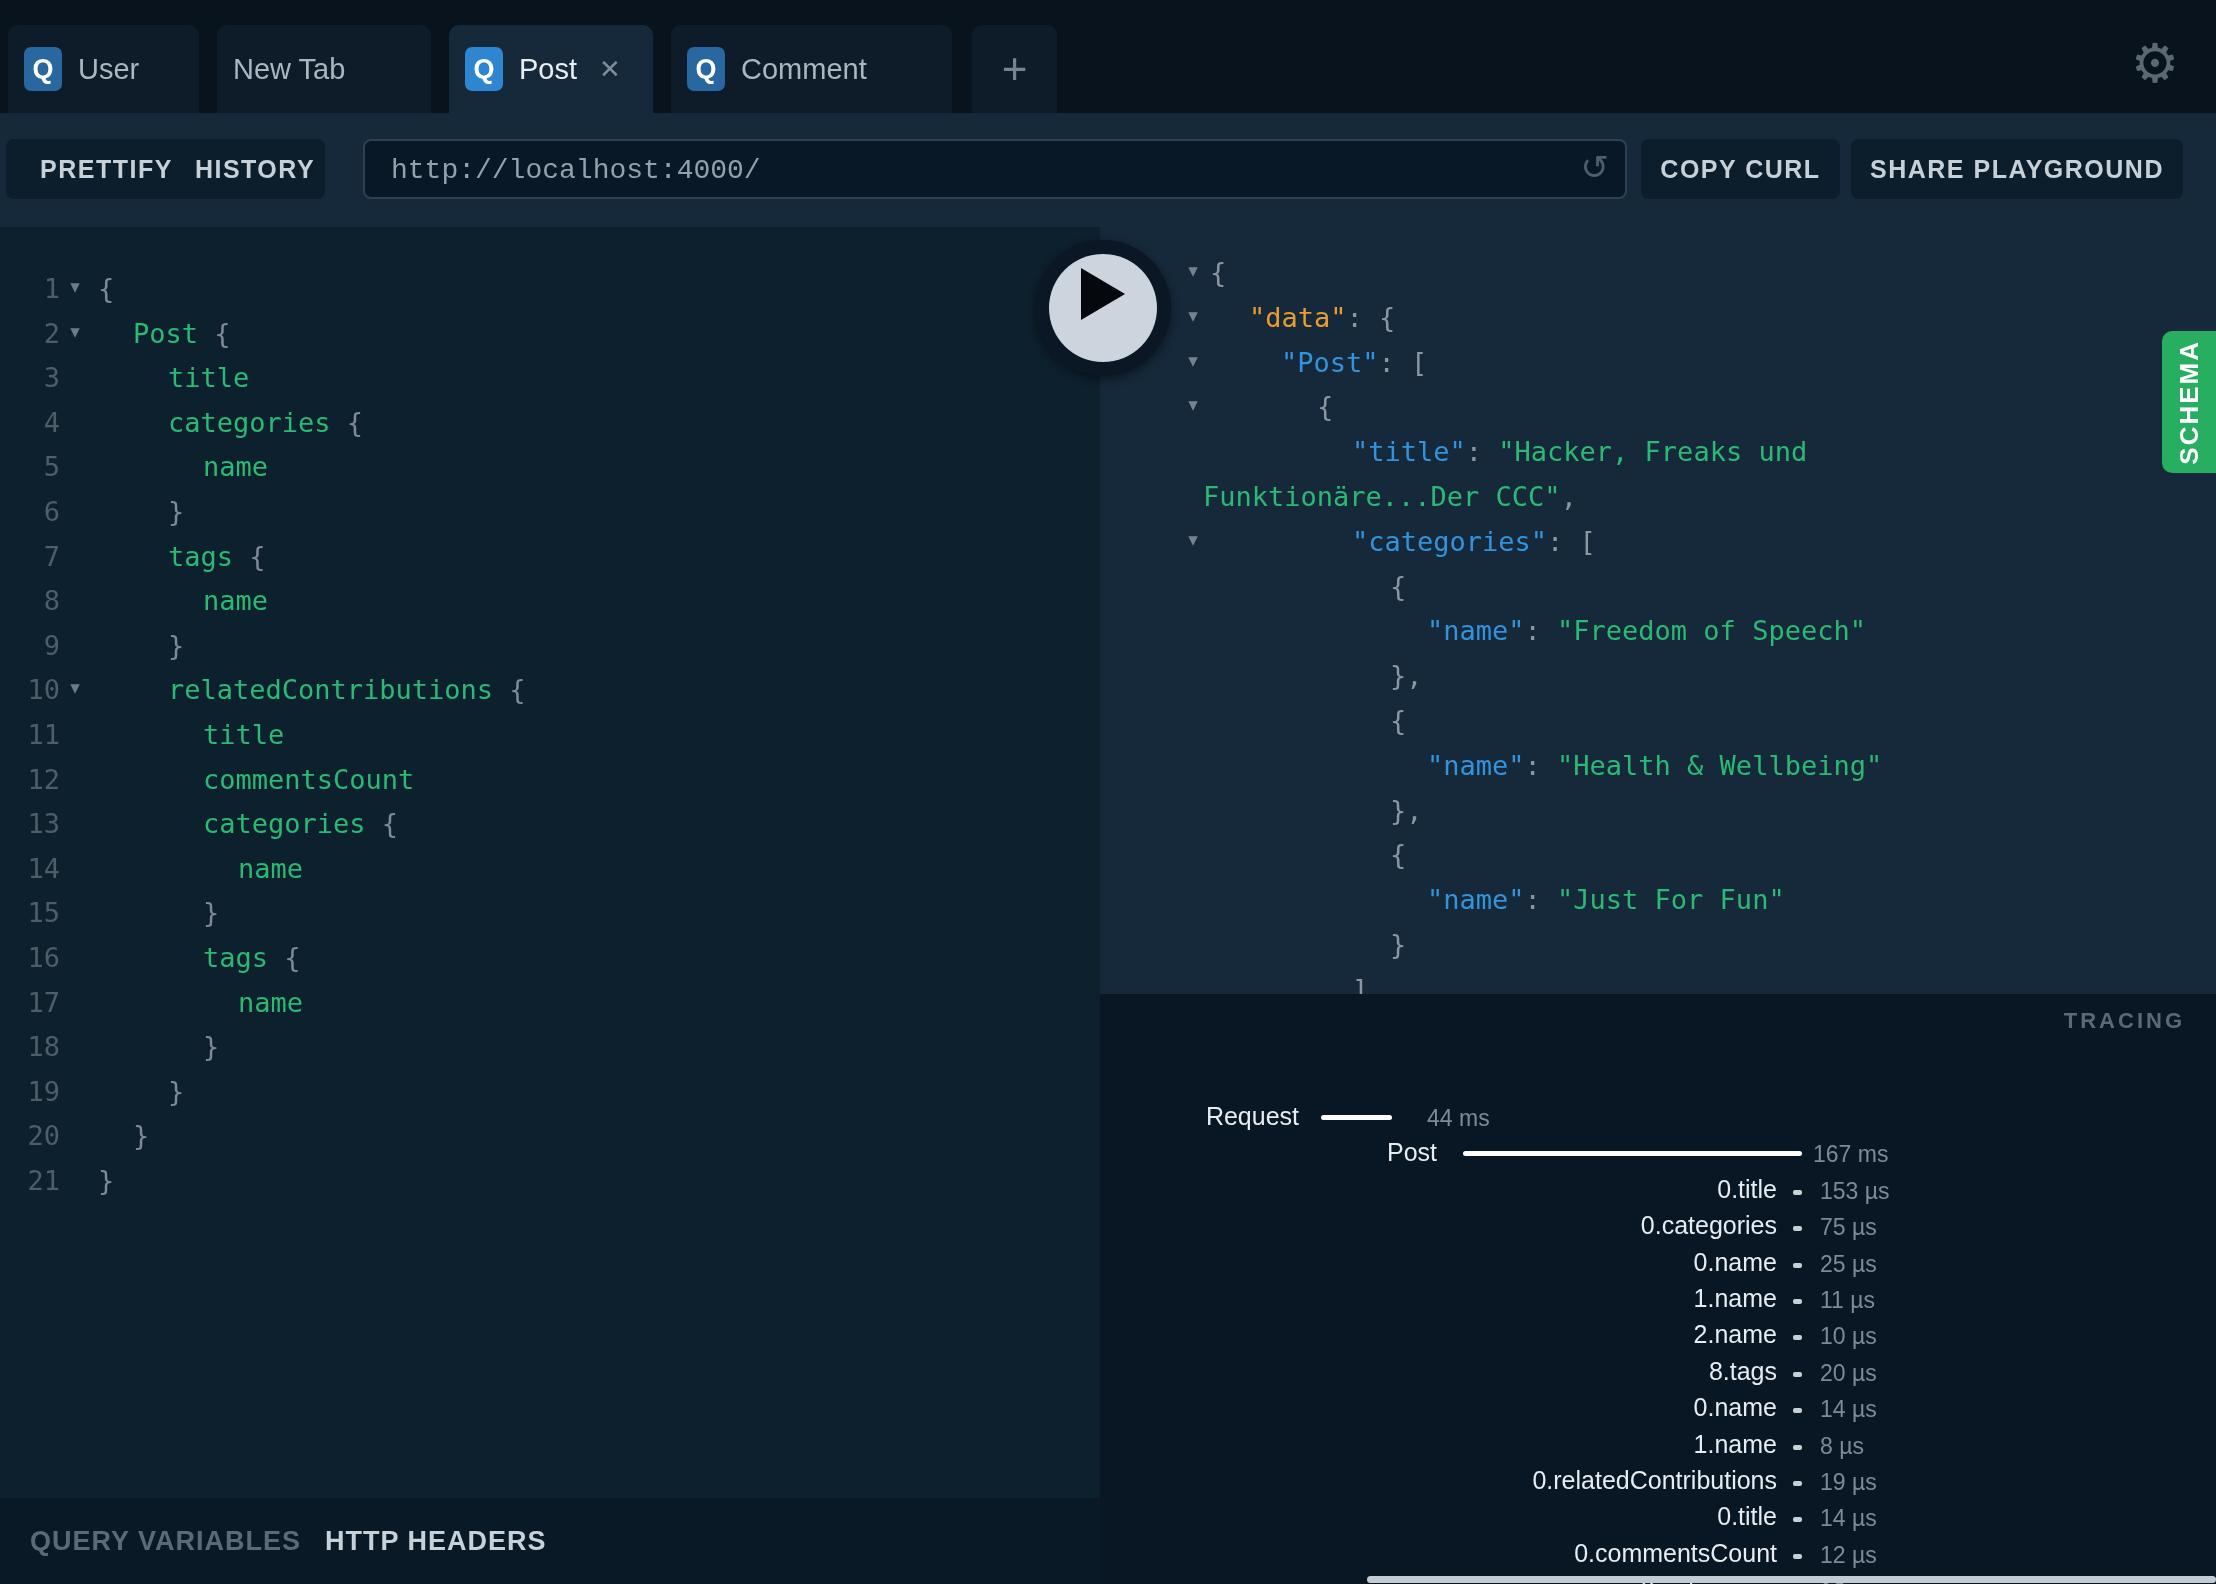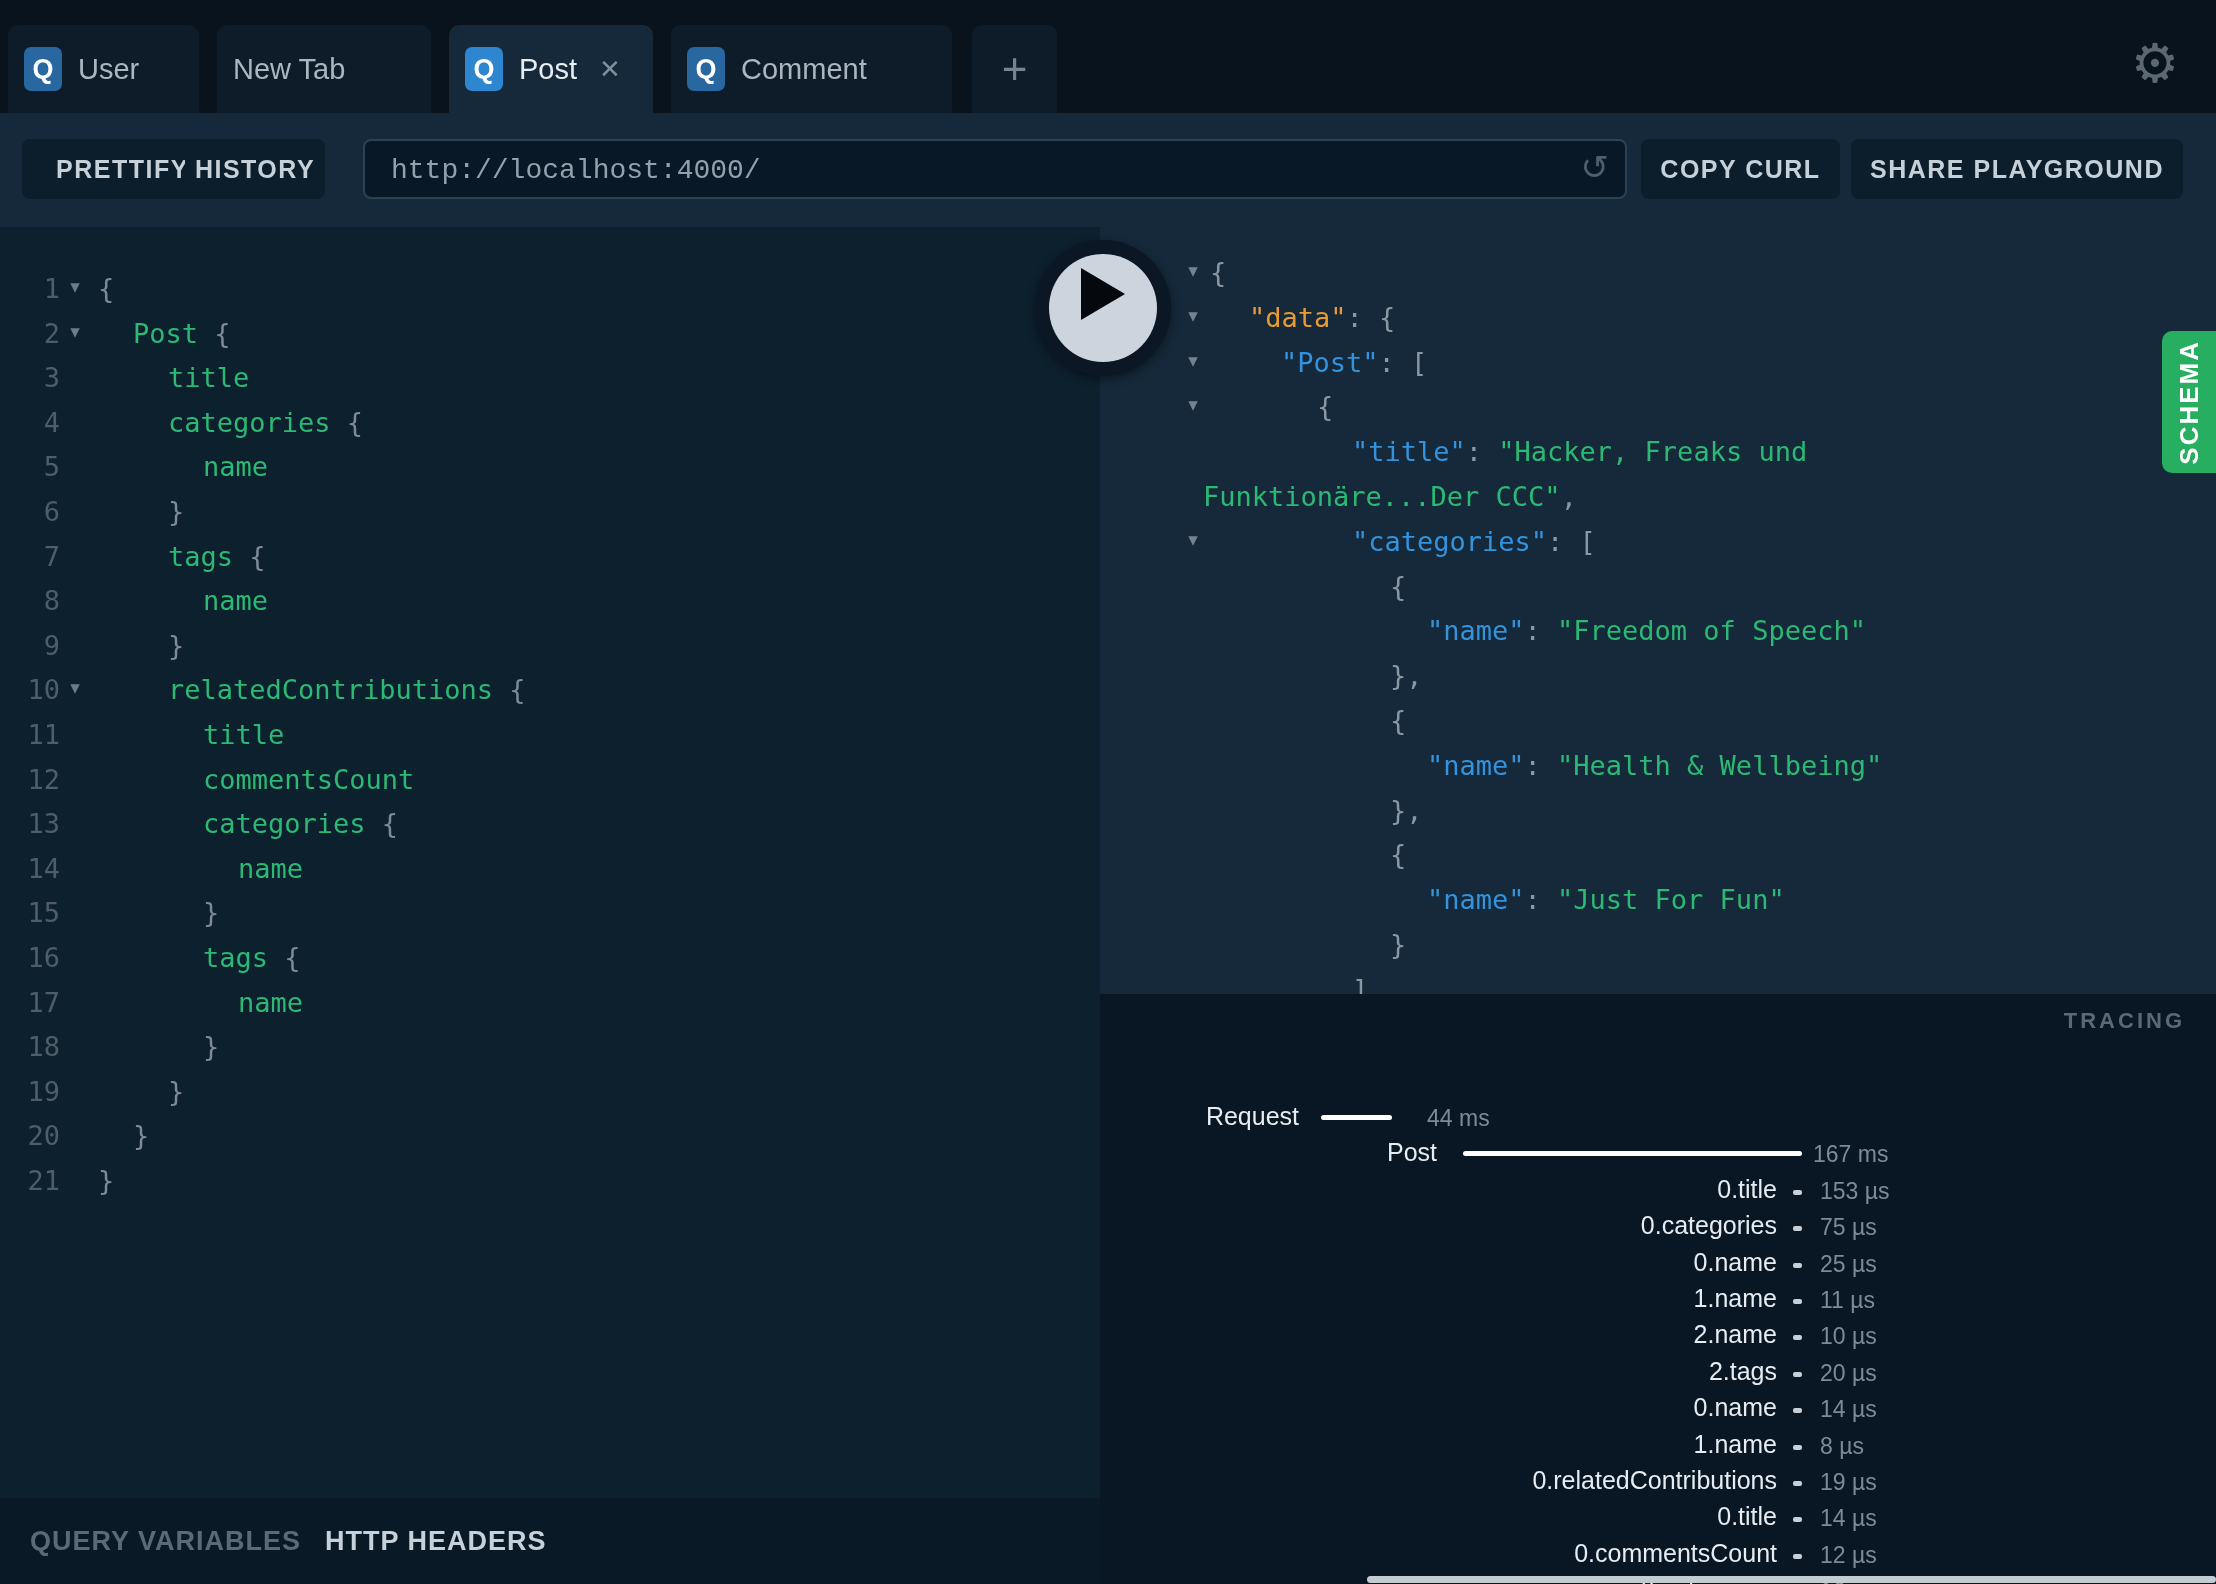--- a/index.html
+++ b/index.html
@@ -23,21 +23,21 @@
   .tab.active .tab-label{color:#e8edf2;}
   .tab-close{margin-left:22px;font-size:26px;color:#7e8e9a;line-height:1;}
   .plus-glyph{font-size:44px;color:#76848f;font-weight:300;line-height:1;}
   .gear{position:absolute;left:2126px;top:34px;width:58px;height:58px;font-size:54px;
         color:#5b6872;line-height:58px;text-align:center;cursor:pointer;}
   
   .toolbar{position:absolute;left:0;top:113px;width:2216px;height:114px;background:#15293a;}
   .tbtn{position:absolute;top:26px;height:60px;border-radius:8px;background:#0c1d2b;
         color:#c6d0d9;font-size:25px;font-weight:700;letter-spacing:1.5px;
         display:flex;align-items:center;justify-content:center;cursor:pointer;}
-  .btn-prettify{left:22px;width:201px;}
+  .btn-prettify{left:6px;width:201px;}
   .btn-history{left:185px;width:140px;}
   .btn-copycurl{left:1641px;width:199px;}
   .btn-share{left:1851px;width:332px;}
   .urlbox{position:absolute;left:363px;top:26px;width:1264px;height:60px;border-radius:8px;
           background:#091826;border:2px solid #2b4254;box-sizing:border-box;}
   .urlbox input{position:absolute;left:24px;top:0;width:1150px;height:56px;background:transparent;
           border:none;outline:none;color:#93a1ad;font-size:28px;font-family:Liberation Mono, monospace;}
   .reload{position:absolute;right:16px;top:6px;font-size:34px;color:#4d5e6c;cursor:pointer;}
   
   .editor{position:absolute;left:0;top:227px;width:1100px;height:1271px;background:#0d202e;overflow:hidden;}
@@ -226,21 +226,21 @@
           <span class="tlabel">1.name</span>
           <span class="tdash"></span>
           <span class="tdur">11 µs</span>
         </div>
       <div class="trow dot">
           <span class="tlabel">2.name</span>
           <span class="tdash"></span>
           <span class="tdur">10 µs</span>
         </div>
       <div class="trow dot">
-          <span class="tlabel">2.tags</span>
+          <span class="tlabel">8.tags</span>
           <span class="tdash"></span>
           <span class="tdur">20 µs</span>
         </div>
       <div class="trow dot">
           <span class="tlabel">0.name</span>
           <span class="tdash"></span>
           <span class="tdur">14 µs</span>
         </div>
       <div class="trow dot">
           <span class="tlabel">1.name</span>

